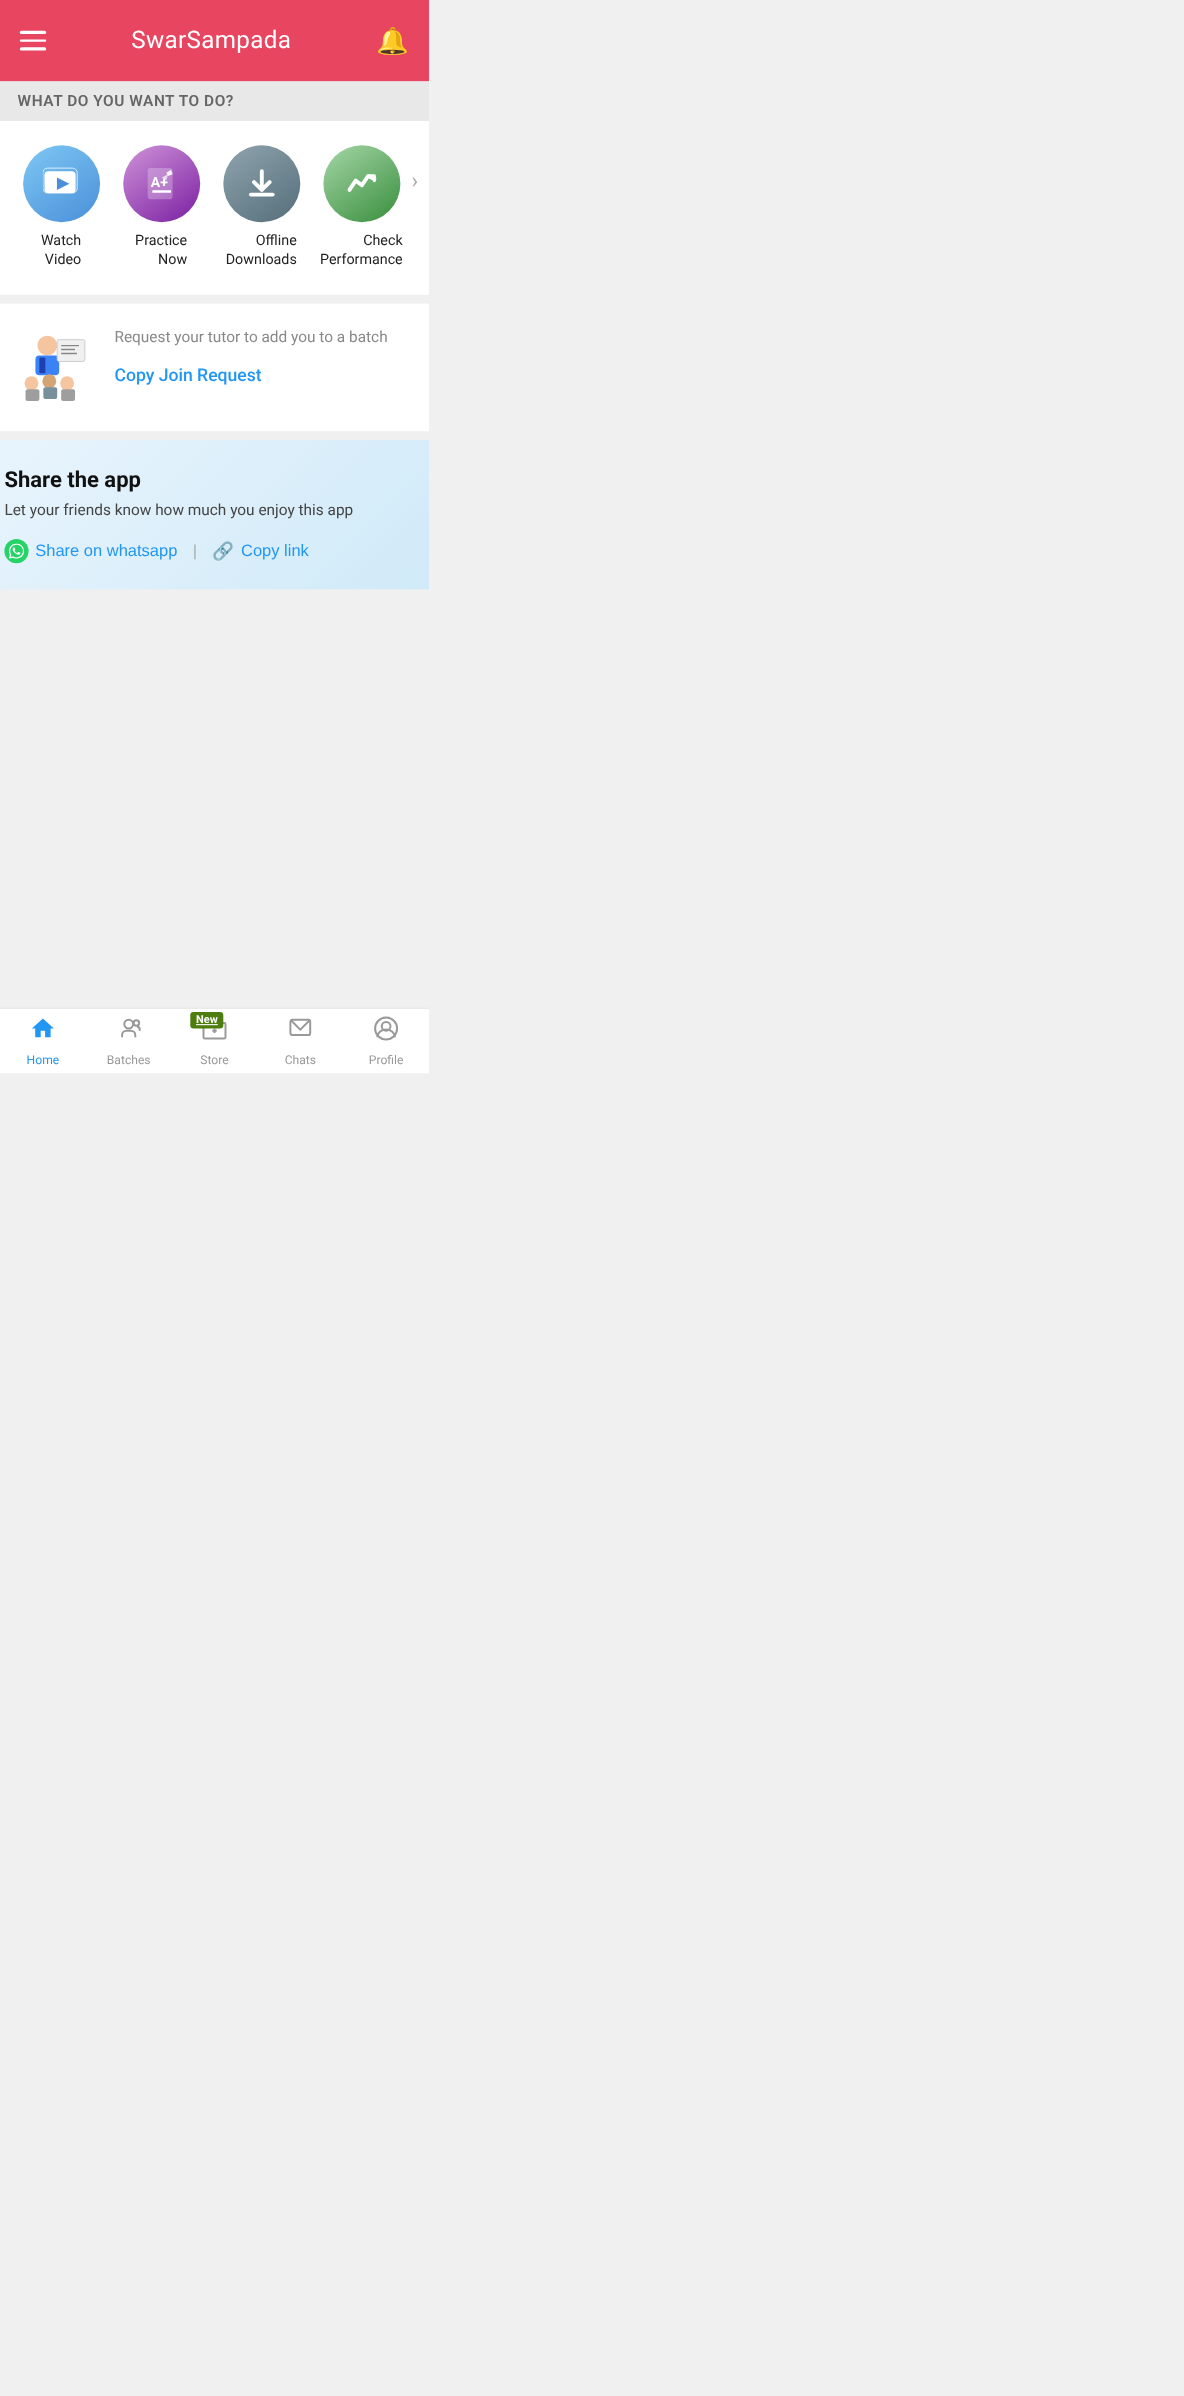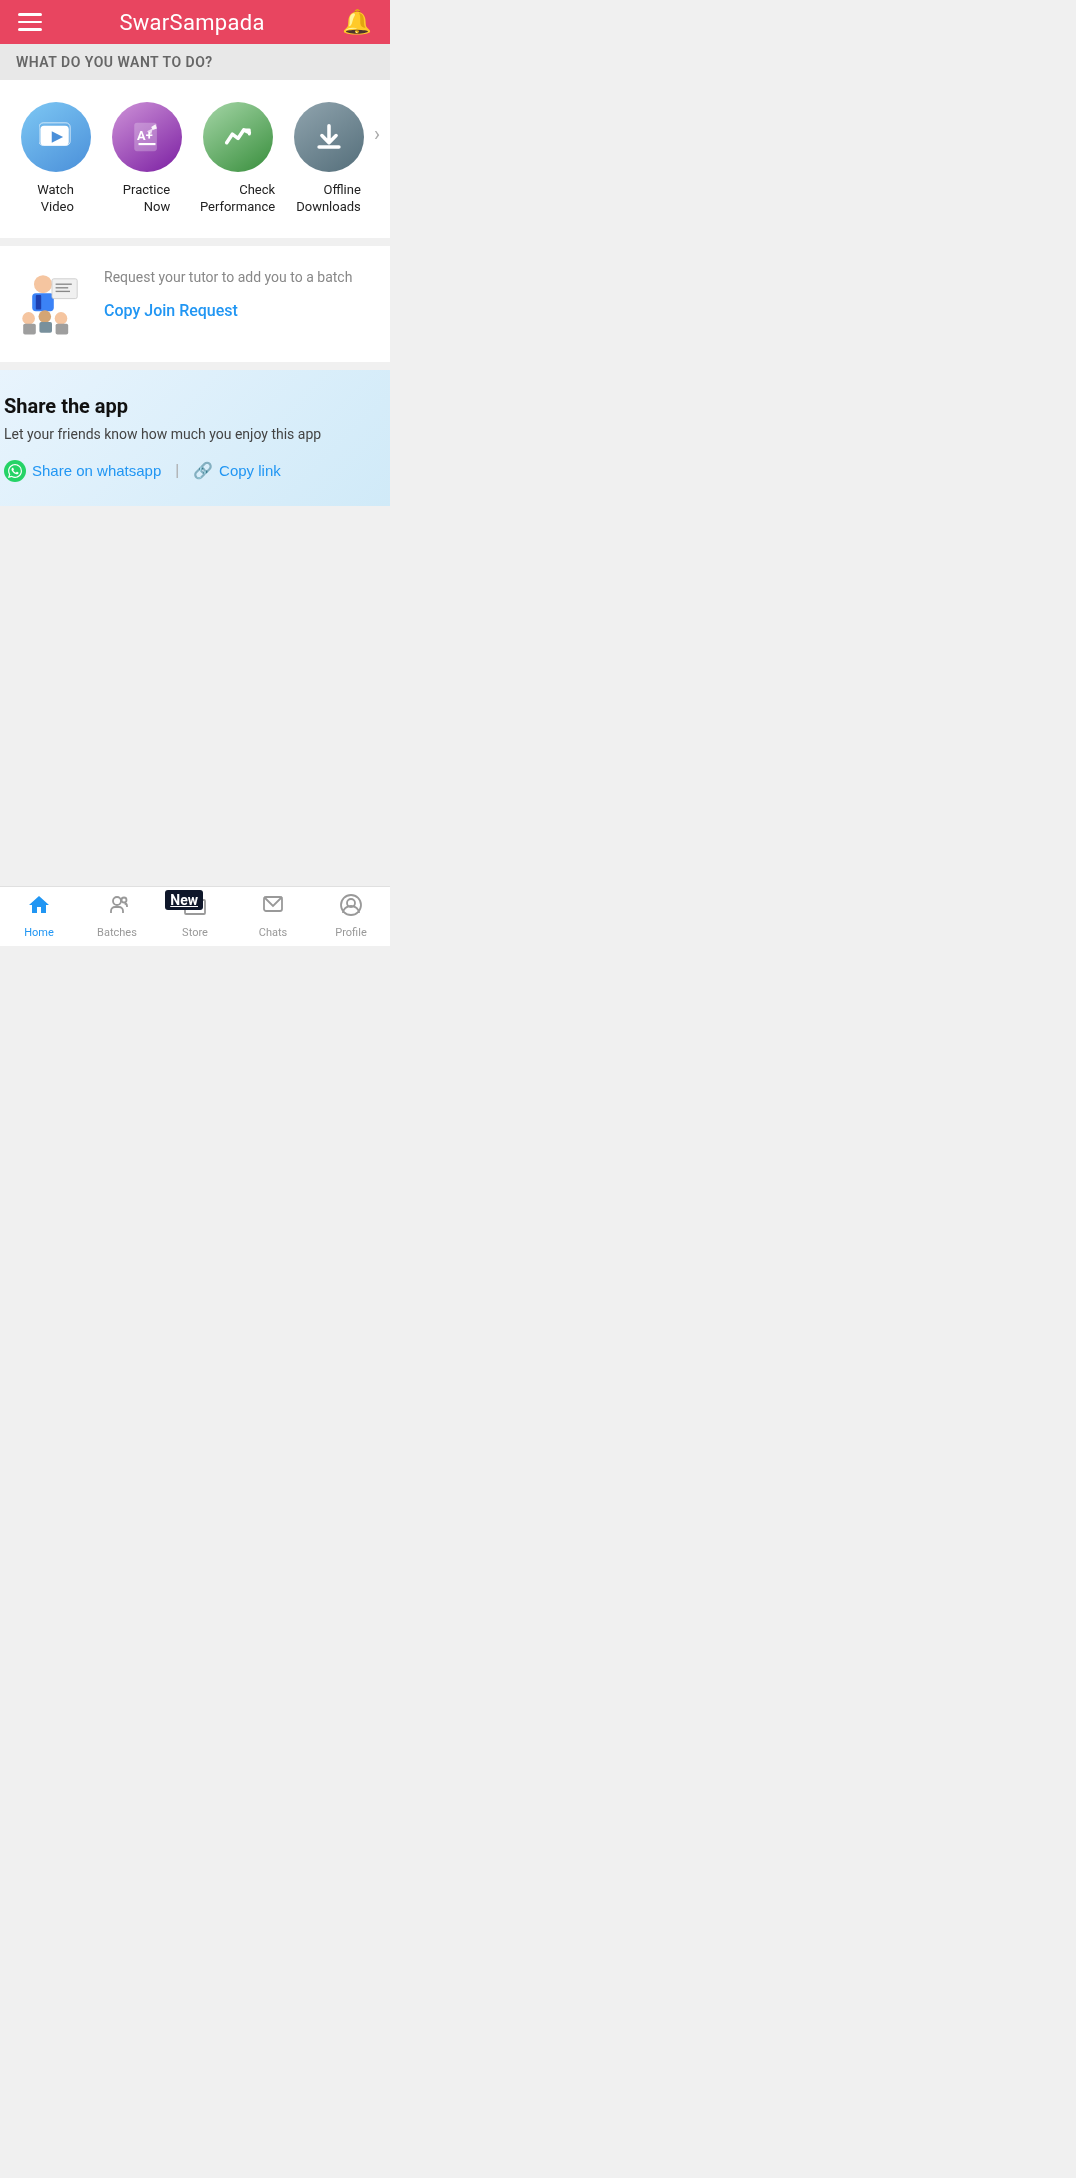--- a/index.html
+++ b/index.html
@@ -13,21 +13,21 @@
       overflow-x: hidden;
     }
 
     
     .header {
       background: #e84560;
       display: flex;
       align-items: center;
       justify-content: space-between;
       padding: 14px 18px;
-      height: 44px;
+      height: 74px;
     }
     .header-menu {
       display: flex;
       flex-direction: column;
       gap: 5px;
       cursor: pointer;
     }
     .header-menu span {
       display: block;
       width: 24px;
@@ -217,23 +217,23 @@
       color: #999;
     }
     .nav-label.active-label {
       color: #2196F3;
     }
     .new-badge {
       position: absolute;
       top: 3px;
       right: 50%;
       transform: translateX(8px);
-      background: #0f172a;
+      background: #4d7c0f;
       color: white;
-      font-size: 14px;
+      font-size: 10px;
       font-weight: 700;
       padding: 2px 5px;
       border-radius: 3px;
       text-decoration: underline;
     }
 
     
     .wa-circle {
       width: 22px;
       height: 22px;
@@ -289,37 +289,37 @@
         <text x="5" y="14" font-size="9" fill="white" font-weight="bold">A+</text>
         <line x1="6" y1="17" x2="18" y2="17" stroke="white" stroke-width="1.5"></line>
         <path d="M15 5 L18 3 L19 6 L16 7 Z" fill="white" opacity="0.9"></path>
         <path d="M12 8 L16 6 L15 10 Z" fill="white" opacity="0.7"></path>
       </svg>
     </div>
     <span class="action-label">Practice<br>Now</span>
   </div>
 
   <div class="action-item">
+    <div class="action-icon" style="background: linear-gradient(145deg, #90a4ae, #546e7a);">
+      <svg viewBox="0 0 24 24">
+        <path d="M12 4 L12 16 M7 11 L12 16 L17 11" stroke="white" stroke-width="2.5" fill="none" stroke-linecap="round" stroke-linejoin="round"></path>
+        <line x1="5" y1="19" x2="19" y2="19" stroke="white" stroke-width="2.5" stroke-linecap="round"></line>
+      </svg>
+    </div>
+    <span class="action-label">Offline<br>Downloads</span>
+  </div>
+
+  <div class="action-item">
     <div class="action-icon" style="background: linear-gradient(145deg, #a5d6a7, #388e3c);">
       <svg viewBox="0 0 24 24">
         <polyline points="4,16 8,10 12,13 16,7 20,9" stroke="white" stroke-width="2.5" fill="none" stroke-linecap="round" stroke-linejoin="round"></polyline>
         <polyline points="17,7 20,7 20,10" stroke="white" stroke-width="2" fill="none" stroke-linecap="round" stroke-linejoin="round"></polyline>
       </svg>
     </div>
     <span class="action-label">Check<br>Performance</span>
-  </div>
-
-  <div class="action-item">
-    <div class="action-icon" style="background: linear-gradient(145deg, #90a4ae, #546e7a);">
-      <svg viewBox="0 0 24 24">
-        <path d="M12 4 L12 16 M7 11 L12 16 L17 11" stroke="white" stroke-width="2.5" fill="none" stroke-linecap="round" stroke-linejoin="round"></path>
-        <line x1="5" y1="19" x2="19" y2="19" stroke="white" stroke-width="2.5" stroke-linecap="round"></line>
-      </svg>
-    </div>
-    <span class="action-label">Offline<br>Downloads</span>
   </div>
 
   <div class="chevron-right">›</div>
 </div>
 
 <div class="batch-section">
 
   <div class="batch-illustration">
     <svg viewBox="0 0 80 80" width="72" height="72">
 

